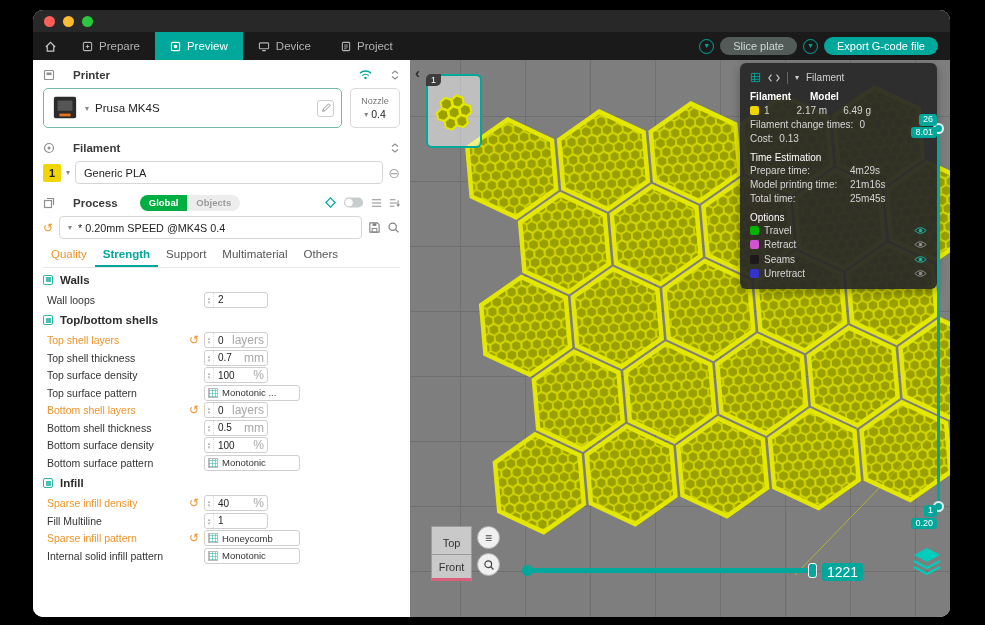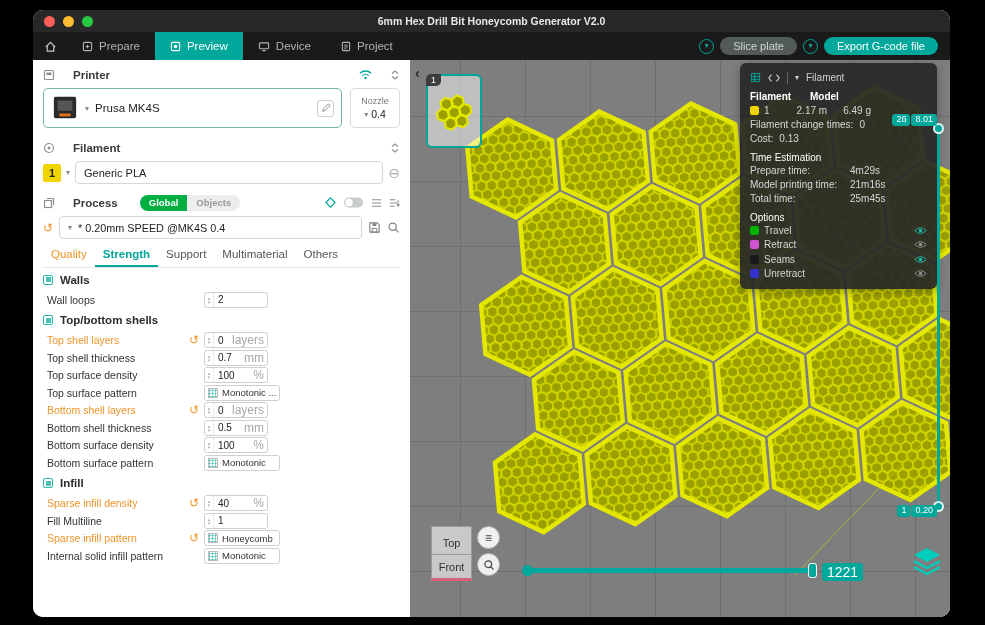--- a/index.html
+++ b/index.html
@@ -58,21 +58,21 @@
   .gicon{width:10px;height:10px;border:1.5px solid #2bb6a8;border-radius:2px;position:relative}
   .gicon::after{content:"";position:absolute;left:1.5px;top:1.5px;right:1.5px;bottom:1.5px;background:#2bb6a8;opacity:.85}
   .prow{display:flex;align-items:center;height:17.5px;padding:0 10px 0 14px}
   .plabel{width:142px;font-size:10.5px;color:#333;white-space:nowrap;overflow:hidden}
   .plabel.mod{color:var(--modified)}
   .rslot{width:15px;display:flex;justify-content:flex-start}
   .pin{width:64px;height:16px;border:1px solid #cfcfcf;border-radius:3px;display:flex;align-items:center;position:relative;background:#fff}
   .spin{width:9px;display:flex;flex-direction:column;align-items:center;justify-content:center;color:#b0b0b0;font-size:5px;line-height:4px;border-right:1px dotted #ddd;height:100%}
   .pv{padding-left:4px;font-size:10px;color:#222}
   .pu{position:absolute;right:3px;font-size:12px;color:#a8a8a8}
-  .psel{width:76px;height:16px;border:1px solid #cfcfcf;border-radius:3px;display:flex;align-items:center;gap:4px;padding:0 3px;background:#fff}
+  .psel{width:96px;height:16px;border:1px solid #cfcfcf;border-radius:3px;display:flex;align-items:center;gap:4px;padding:0 3px;background:#fff}
   .swatch{width:10px;height:10px;border:1px solid #bbb;flex:none;background:repeating-linear-gradient(0deg,rgba(43,182,168,.55) 0 1px,transparent 1px 3px),repeating-linear-gradient(90deg,rgba(43,182,168,.55) 0 1px,transparent 1px 3px)}
   .selv{font-size:9.5px;color:#333;white-space:nowrap;overflow:hidden}
 
   
   .viewport{flex:1;position:relative;overflow:hidden;background-color:var(--viewportBg);
     background-image:linear-gradient(var(--gridLine) 1px,transparent 1px),linear-gradient(90deg,var(--gridLine) 1px,transparent 1px);
     background-size:65px 65px;background-position:50px 56px}
   #modelSvg{position:absolute;left:0;top:0}
   .collapse{position:absolute;left:5px;top:4px;font-size:15px;font-weight:bold;color:#2e2e2e}
   .plate-thumb{position:absolute;left:16px;top:14px;width:56px;height:74px;border:2px solid var(--accent);border-radius:6px;background:rgba(255,255,255,.5)}
@@ -93,21 +93,21 @@
   .gap{margin-left:6px}
   .shead{font-weight:normal;color:#fff;min-height:16px;display:flex;align-items:flex-end;margin-top:2px}
   .tlabel{width:100px;flex:none}
   .opt{min-height:14.5px}
   .opt-eye{margin-left:auto;display:flex;color:#19b8a5}
   .opt-eye.off{color:#8f8f8f}
 
   .vtrack{position:absolute;right:10px;top:68px;width:3px;height:382px;background:var(--accent)}
   .vh{position:absolute;right:6px;width:11px;height:11px;border-radius:50%;background:var(--accent);border:2px solid #dff3f1}
   .vh.t{top:63px}.vh.b{top:441px}
-  .vbad{position:absolute;right:13px;display:flex;flex-direction:row;align-items:flex-end;gap:1px}
+  .vbad{position:absolute;right:13px;display:flex;flex-direction:column;align-items:flex-end;gap:1px}
   .vb-top{top:54px}.vb-bot{top:445px}
   .badge{background:var(--accent);color:#fff;font-size:9px;padding:0 4px;border-radius:3px;line-height:11.5px}
   .hcap{position:absolute;left:112px;top:505px;width:11px;height:11px;border-radius:50%;background:var(--accent)}
   .htrack{position:absolute;left:117px;top:508px;width:284px;height:5px;border-radius:3px;background:var(--accent)}
   .hhandle{position:absolute;left:398px;top:503px;width:9px;height:15px;background:var(--accent);border:1.5px solid #fff;border-radius:3px}
   .hbadge{position:absolute;left:412px;top:503px;background:var(--accent);color:#fff;font-size:14px;padding:1px 5px;border-radius:3px}
   .vbtn{position:absolute;left:21px;width:41px;background:#c9c9c9;border:1px solid #9b9b9b;color:#333;font-size:11px;display:flex;align-items:center;justify-content:center}
   .top-btn{top:466px;height:34px}
   .front-btn{top:494px;height:27px;border-bottom:3px solid #d95f7d}
   .circ{position:absolute;left:67px;width:23px;height:23px;border-radius:50%;background:#f0f0f0;border:1px solid #b0b0b0;display:flex;align-items:center;justify-content:center;color:#444}
@@ -119,21 +119,20 @@
 <body>
 
 <div class="window">
 
   <div class="titlebar">
     <div class="lights">
       <span class="light red"></span>
       <span class="light yellow"></span>
       <span class="light green"></span>
     </div>
-    <div class="title">6mm Hex Drill Bit Honeycomb Generator V2.0</div>
   </div>
 
   <div class="navbar">
     <span class="home">
       <svg width="13" height="13" viewBox="0 0 14 14">
           <path d="M2 7.5L7 2.5l5 5M3.5 6.8V12h7V6.8" fill="none" stroke="currentColor" stroke-width="1.3"></path>
         </svg>
     </span>
     <div style="display:flex;align-items:stretch">
         <div class="nav-tab">

